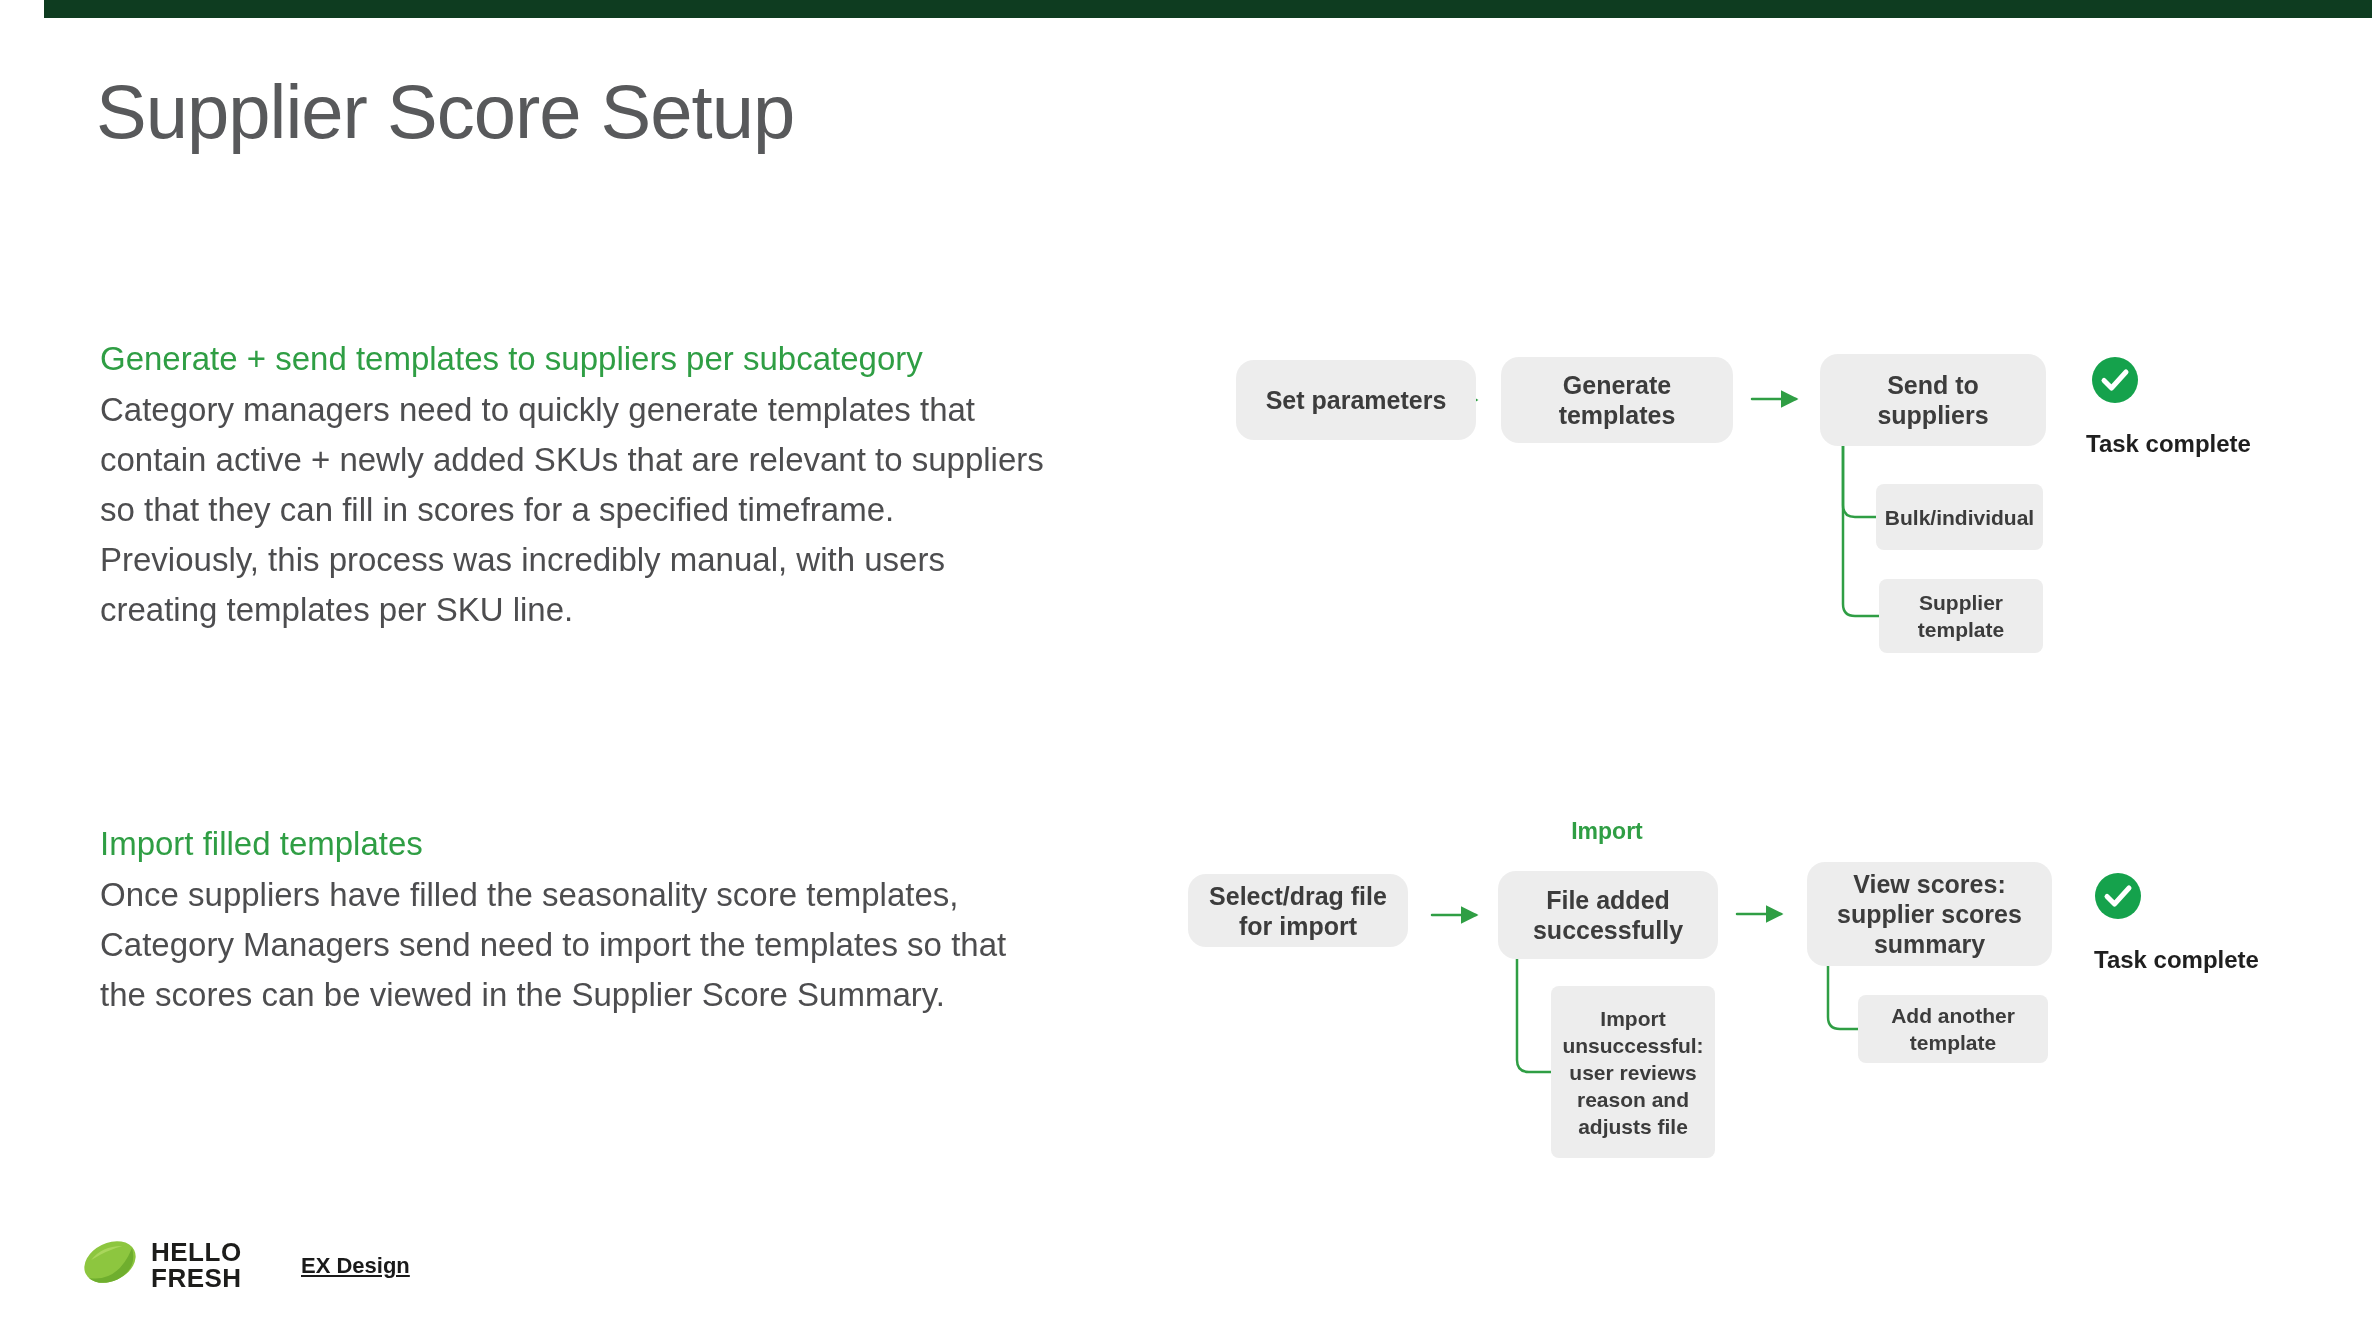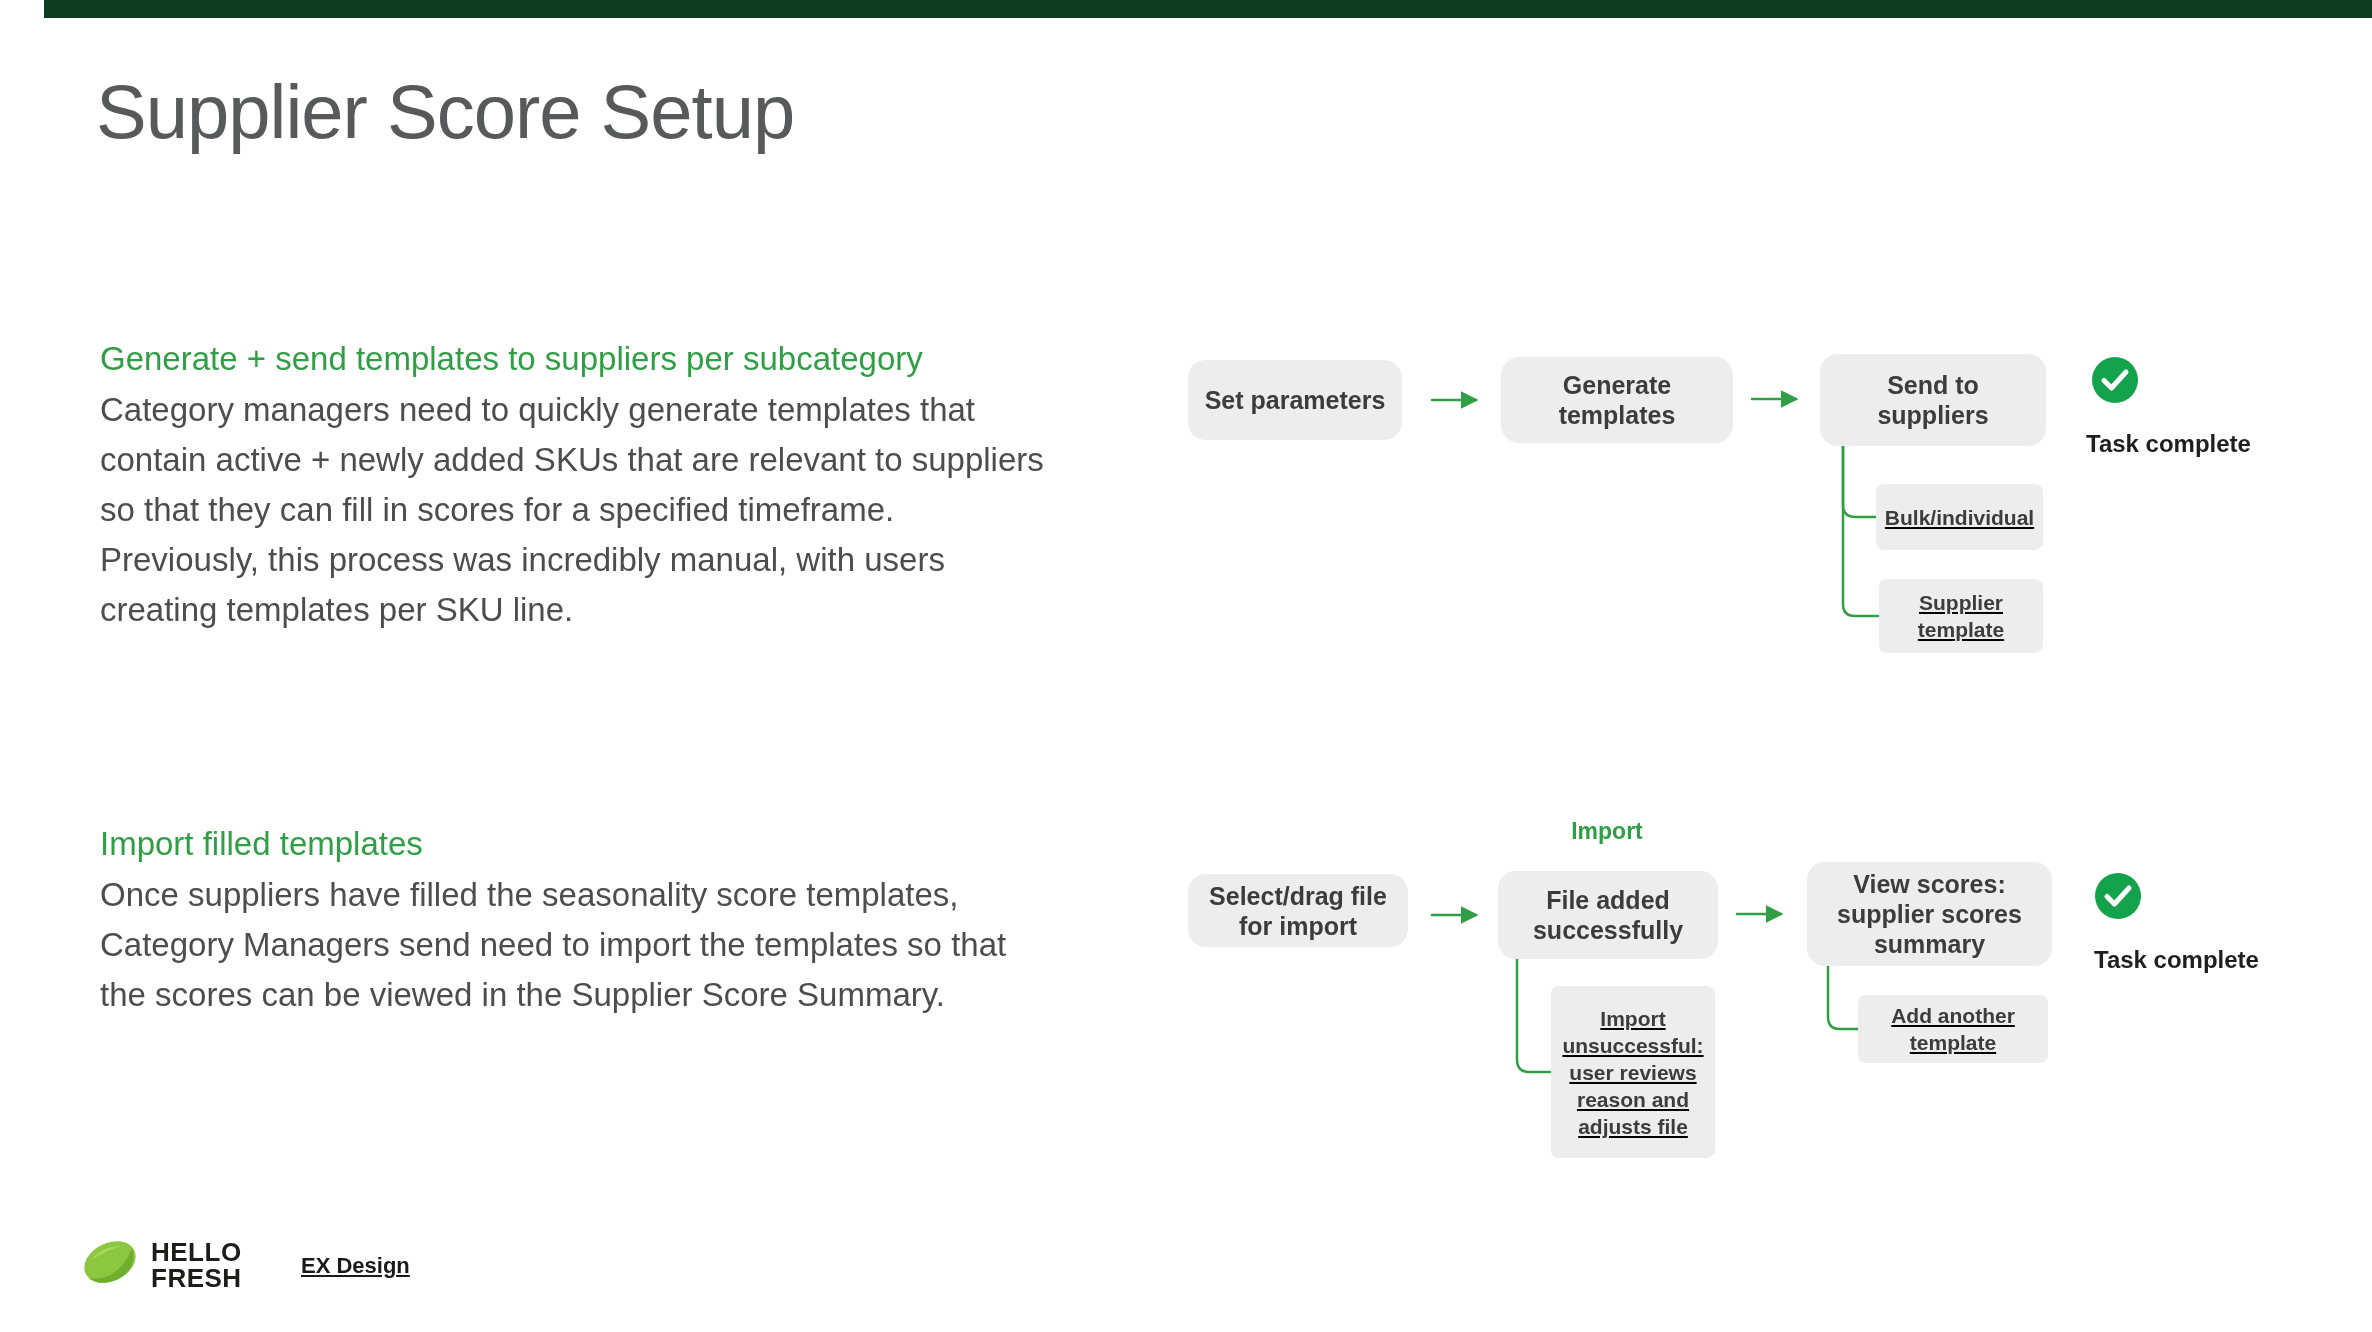--- a/index.html
+++ b/index.html
@@ -21,21 +21,21 @@
 
   .title{position:absolute;left:96px;top:66px;font-size:76px;font-weight:400;color:var(--title-gray);letter-spacing:-1px;line-height:1.2;}
 
   .text-block{position:absolute;left:92px;width:960px;margin-left:8px;}
   .text-block h2{font-size:33px;font-weight:400;color:var(--accent-green);line-height:45px;margin-bottom:4px;}
   .text-block p{font-size:33px;font-weight:400;color:var(--body-gray);line-height:50px;}
 
   .node{position:absolute;background:var(--node-bg);border-radius:18px;display:flex;align-items:center;justify-content:center;text-align:center;}
   .node span{white-space:pre-line;font-weight:700;color:var(--node-text);}
   .node.main span{font-size:25px;line-height:30px;}
-  .node.branch{border-radius:8px;text-decoration:underline;}
+  .node.branch{border-radius:8px;}
   .node.branch span{font-size:21px;line-height:27px;}
 
   .flow-svg{position:absolute;left:0;top:0;width:2372px;height:1332px;pointer-events:none;}
   .flow-svg .line{stroke:var(--accent-green);stroke-width:2.5;fill:none;stroke-linecap:round;}
   .flow-svg .arrowhead{fill:var(--accent-green);}
 
   .check-icon{position:absolute;width:48px;height:48px;}
   .check-icon circle{fill:var(--check-green);}
   .check-icon path{stroke:#ffffff;stroke-width:5;fill:none;stroke-linecap:round;stroke-linejoin:round;}
 
@@ -78,21 +78,21 @@
     <path class="line" d="M 1843 446 L 1843 505 Q 1843 517 1855 517 L 1876 517"></path>
     <path class="line" d="M 1843 446 L 1843 604 Q 1843 616 1855 616 L 1879 616"></path>
 
     <path class="line" d="M 1432 915 L 1476 915" marker-end="url(#arr)"></path>
     <path class="line" d="M 1737 914 L 1781 914" marker-end="url(#arr)"></path>
 
     <path class="line" d="M 1517 959 L 1517 1060 Q 1517 1072 1529 1072 L 1551 1072"></path>
     <path class="line" d="M 1828 966 L 1828 1017 Q 1828 1029 1840 1029 L 1858 1029"></path>
   </svg>
 
-  <div class="node main" style="left:1188px;top:360px;width:214px;height:80px">
+  <div class="node main" style="left:1236px;top:360px;width:240px;height:80px">
     <span>Set parameters</span>
   </div>
   <div class="node main" style="left:1501px;top:357px;width:232px;height:86px">
     <span>Generate
 templates</span>
   </div>
   <div class="node main" style="left:1820px;top:354px;width:226px;height:92px">
     <span>Send to
 suppliers</span>
   </div>

